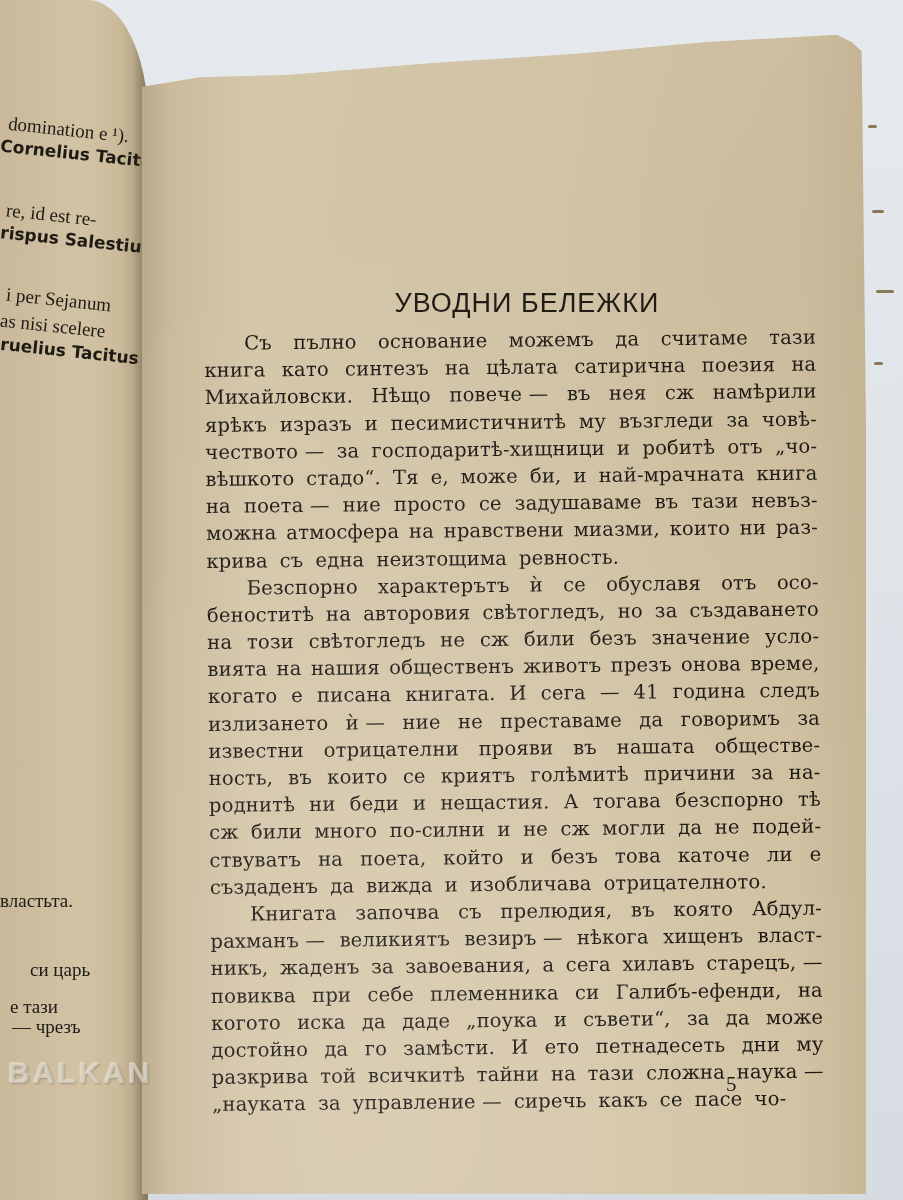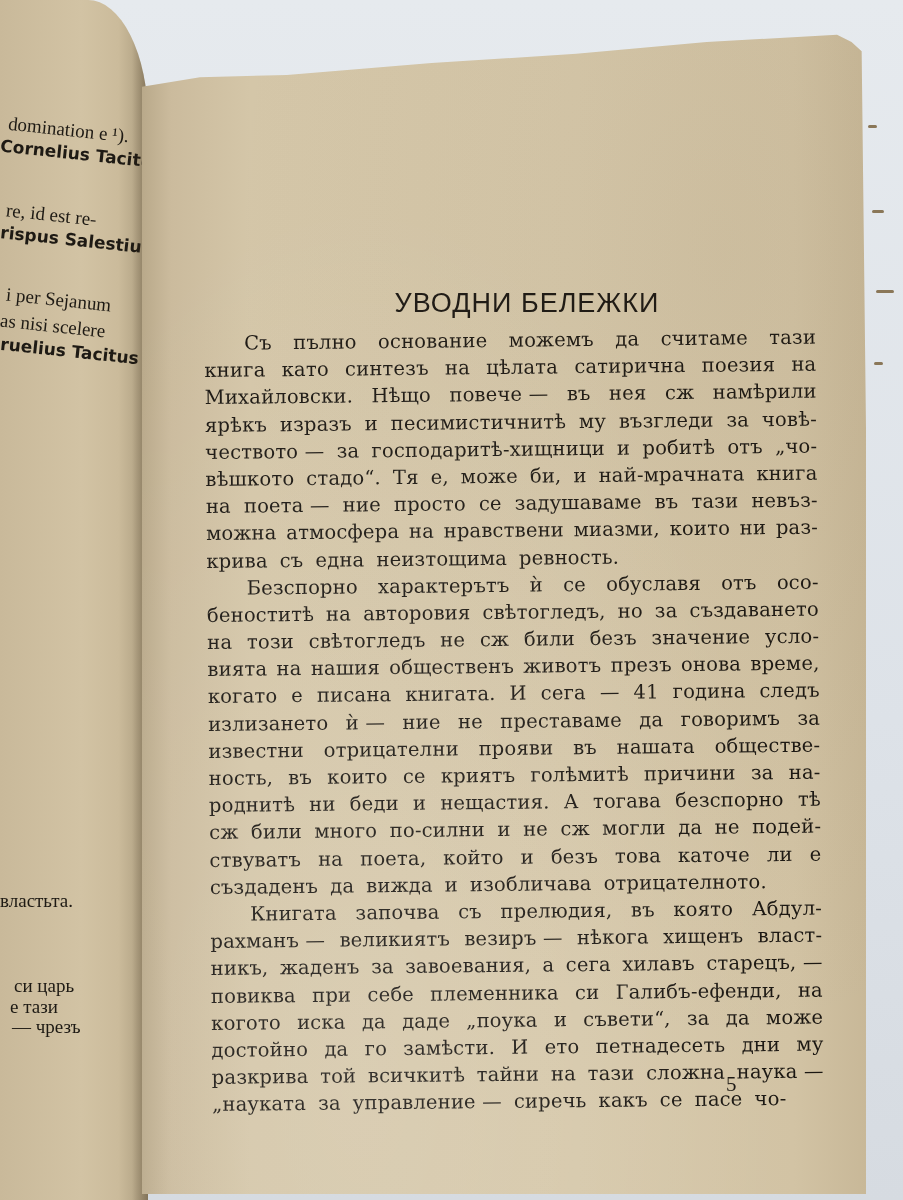--- a/index.html
+++ b/index.html
@@ -82,21 +82,21 @@
 <div class="left-page">
   <div id="left-lines">
       <div class="left-line" style="left: 8px; top: 120px; transform: rotate(6deg);">domination e ¹).</div>
       <div class="left-line bold" style="left: 0px; top: 146px; transform: rotate(6deg);">Cornelius Tacitus</div>
       <div class="left-line" style="left: 6px; top: 205px; transform: rotate(6deg);">re,  id  est  re-</div>
       <div class="left-line bold" style="left: 0px; top: 232px; transform: rotate(6deg);">rispus Salestius</div>
       <div class="left-line" style="left: 6px; top: 290px; transform: rotate(6deg);">i per Sejanum</div>
       <div class="left-line" style="left: 0px; top: 316px; transform: rotate(6deg);">as nisi scelere</div>
       <div class="left-line bold" style="left: 0px; top: 343px; transform: rotate(6deg);">ruelius Tacitus</div>
       <div class="left-line" style="left: 0px; top: 891px; transform: rotate(0deg);">властьта.</div>
-      <div class="left-line" style="left: 14px; top: 960px; transform: rotate(0deg); margin-top: 16px;">си  царь</div>
+      <div class="left-line" style="left: 30px; top: 960px; transform: rotate(0deg);">си  царь</div>
       <div class="left-line" style="left: 10px; top: 997px; transform: rotate(0deg);">е  тази</div>
       <div class="left-line" style="left: 12px; top: 1017px; transform: rotate(0deg); text-align: right;">— чрезъ</div>
     </div>
   <div class="gutter-shadow"></div>
 </div>
 
 <div class="main-page">
   <div class="page-title">УВОДНИ БЕЛЕЖКИ</div>
   <div class="text-block" id="text-block">
       <div class="line indent">
@@ -391,13 +391,14 @@
     </div>
   <div class="page-number">5</div>
 </div>
 
 <div class="frayed" style="left:868px;top:125px;"></div>
 <div class="frayed" style="left:872px;top:210px;width:12px;"></div>
 <div class="frayed" style="left:876px;top:290px;width:18px;"></div>
 <div class="frayed" style="left:874px;top:362px;"></div>
 
 <div class="watermark">
+  <span class="wm-top">BALKAN</span>
 </div>
 
 </body></html>

